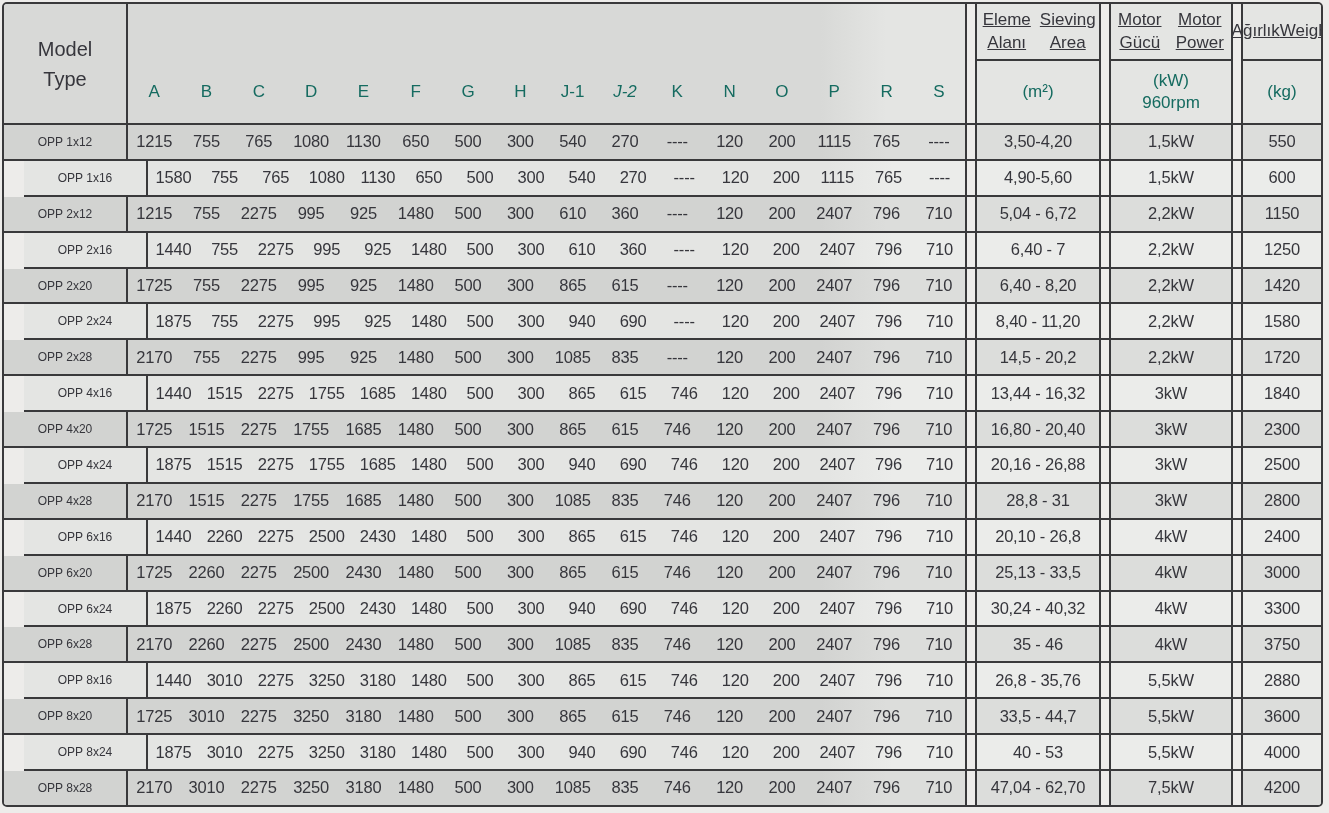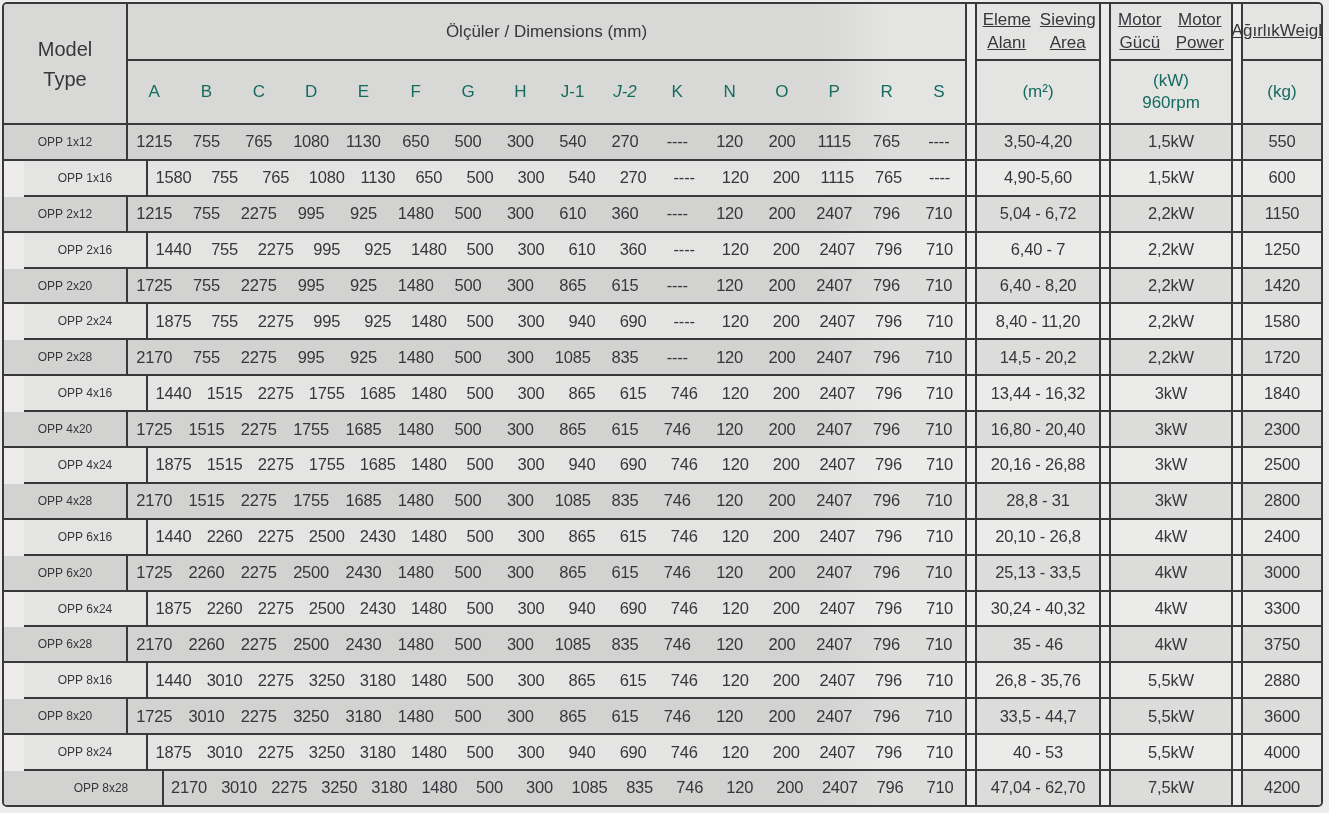--- a/index.html
+++ b/index.html
@@ -50,37 +50,36 @@
     border-right:2px solid var(--line);
   }
   
   .tbody{flex:1;display:flex;flex-direction:column;}
   .trow{
     flex:1;
     display:grid;
     grid-template-columns:var(--cols);
     border-bottom:2px solid var(--line);
   }
-  .trow:last-child{border-bottom:none;padding-left:36px;}
+  .trow:last-child{border-bottom:none;}
   .trow.odd{background:linear-gradient(90deg,#d2d3d1 0%,#d2d3d1 62%,#dcdddb 67%,#dcdddb 100%);}
   .trow.even{background:linear-gradient(90deg,#e4e5e3 0%,#e4e5e3 62%,#ebecea 67%,#ebecea 100%);margin-left:20px;}
   .c-model{border-right:2px solid var(--line);font-size:12px;}
   .c-dim,.c-sieve,.c-motor,.c-weight{font-size:16.5px;letter-spacing:-0.2px;}
 </style>
 </head>
 <body>
 
 <div class="table-wrap">
 
   <div class="thead" id="thead">
     <div class="cell h-model">
       <span>Model</span>
       <span>Type</span>
     </div>
-    <div class="cell h-dims">Ölçüler / Dimensions (mm)</div>
 
     <div class="h-sp sp1"></div>
     <div class="h-sp sp2"></div>
     <div class="h-sp sp3"></div>
 
     <div class="cell h-label col-sieve">
       <span>Eleme Alanı</span>
       <span>Sieving Area</span>
     </div>
     <div class="cell h-unit col-sieve">(m²)</div>

